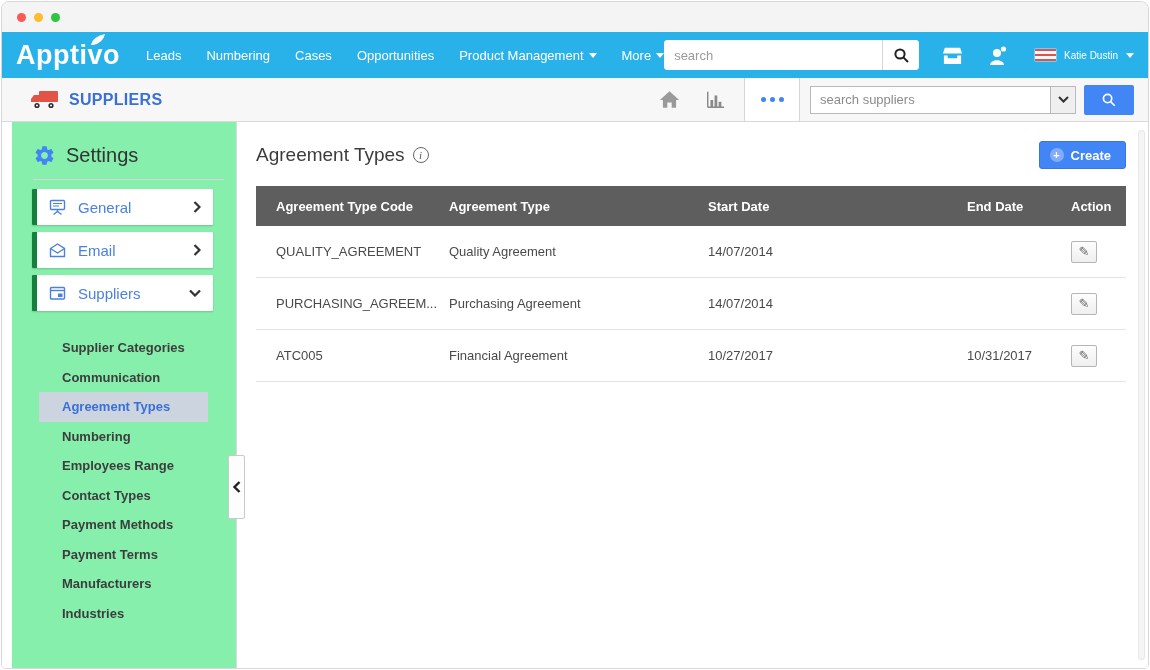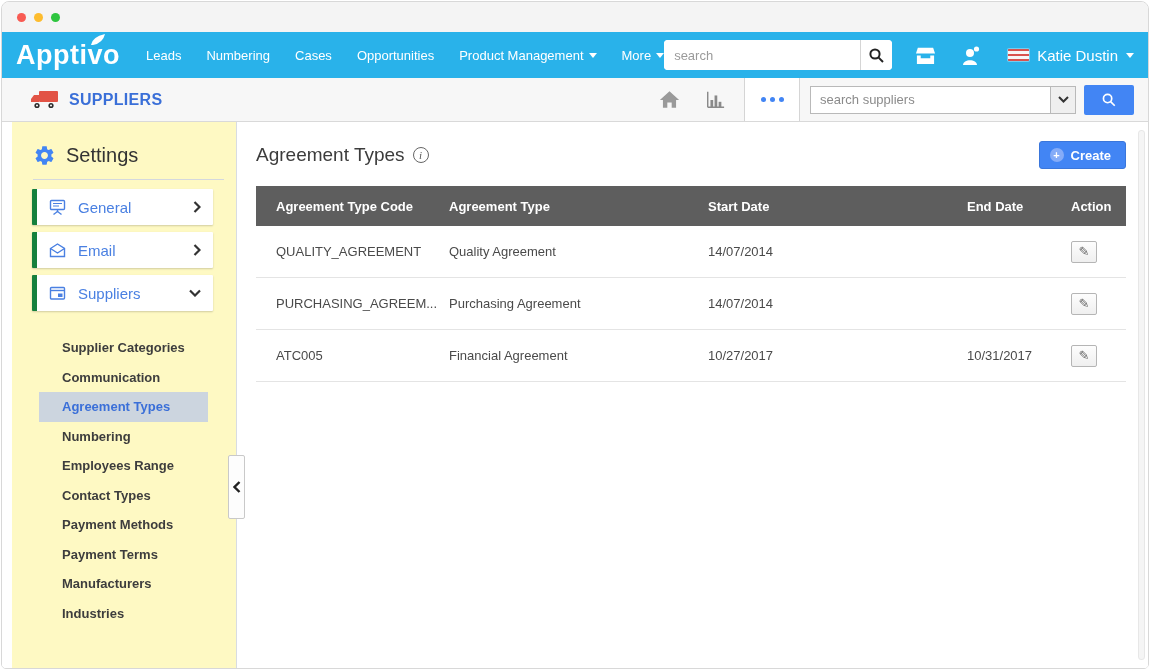--- a/index.html
+++ b/index.html
@@ -18,41 +18,41 @@
   .logo svg { position:absolute; top:-6px; right:14px; }
   .menu { display:flex; align-items:center; gap:25px; margin-left:26px; font-size:13px; }
   .menu a { color:#fff; text-decoration:none; cursor:pointer; display:flex; align-items:center; gap:5px; white-space:nowrap; }
   .caret { width:0; height:0; border-left:4px solid transparent; border-right:4px solid transparent; border-top:5px solid #fff; display:inline-block; }
   .top-search { margin-left:auto; display:flex; height:30px; width:300px; background:#fff; border-radius:4px; overflow:hidden; }
   .top-search input { flex:1; border:none; outline:none; padding:0 10px; font-size:13px; color:#333; font-family:inherit; }
   .top-search input::placeholder { color:#9a9a9a; }
   .top-search button { width:37px; background:#fff; border:none; border-left:1px solid #d5d5d5; cursor:pointer; display:flex; align-items:center; justify-content:center; }
   .top-icons { display:flex; align-items:center; gap:24px; margin-left:22px; }
   .top-icons span { cursor:pointer; display:flex; }
-  .user { display:flex; align-items:center; gap:8px; margin-left:24px; font-size:15px; cursor:pointer; white-space:nowrap; }
+  .user { display:flex; align-items:center; gap:8px; margin-left:24px; font-size:10px; cursor:pointer; white-space:nowrap; }
   .flag { width:21px; height:12px; border-radius:1px; overflow:hidden; display:inline-block;
           background:repeating-linear-gradient(#d9534f 0 2.4px, #f7f7f7 2.4px 4.8px); box-shadow:0 0 0 1px rgba(255,255,255,.35); }
 
   
   .appbar { height:44px; background:#f7f7f7; border-bottom:1px solid #d9d9d9; display:flex; align-items:center; padding-left:28px; }
   .app-title { display:flex; align-items:center; gap:9px; font-size:16px; font-weight:bold; color:#3a6fd8; letter-spacing:.3px; }
   .appbar-right { margin-left:auto; display:flex; align-items:center; height:100%;justify-content:space-between; }
   .icon-btn { display:flex; align-items:center; justify-content:center; width:46px; cursor:pointer; }
   .dots-box { height:100%; width:56px; background:#fff; border-left:1px solid #d5d5d5; border-right:1px solid #d5d5d5;
               display:flex; align-items:center; justify-content:center; gap:4px; cursor:pointer; margin-left:6px; }
   .dots-box i { width:5px; height:5px; border-radius:50%; background:#4285f4; }
   .supplier-search { display:flex; align-items:center; margin:0 14px 0 10px; }
   .supplier-search input { width:240px; height:28px; border:1px solid #b9b9b9; border-right:none; padding:0 9px; font-size:13px; color:#333; outline:none; font-family:inherit; }
   .supplier-search input::placeholder { color:#8b8b8b; }
   .dd-btn { width:26px; height:28px; background:#efefef; border:1px solid #b9b9b9; cursor:pointer; display:flex; align-items:center; justify-content:center; }
   .go-btn { width:50px; height:30px; background:#4285f4; border:none; border-radius:2px; margin-left:8px; cursor:pointer; display:flex; align-items:center; justify-content:center; }
 
   
   .main { display:flex; height:546px; background:#fff; position:relative; }
-  .sidebar { width:225px; margin-left:10px; background:#fef9c3; border-right:1px solid #d8dce2; position:relative; flex-shrink:0; }
+  .sidebar { width:225px; margin-left:10px; background:#86efac; border-right:1px solid #d8dce2; position:relative; flex-shrink:0; }
   .settings-head { display:flex; align-items:center; gap:10px; padding:22px 0 0 21px; font-size:20px; color:#333; }
   .sidebar hr { border:none; border-top:1px solid #d4d8dd; margin:12px 12px 0 21px; }
   .cards { margin-top:9px; }
   .card { height:36px; margin:0 23px 7px 20px; background:#fff; border-left:5px solid #15803d; border-radius:1px;
           box-shadow:0 1px 2px rgba(0,0,0,.18); display:flex; align-items:center; padding:0 12px; cursor:pointer; }
   .card .lbl { color:#4a80e2; font-size:15px; margin-left:12px; }
   .card .chev { margin-left:auto; display:flex; }
   .subnav { list-style:none; margin-top:22px; }
   .subnav li { margin:0 28px 0 27px; padding-left:23px; line-height:29.5px; font-size:13px; font-weight:bold; color:#3d3d3d; cursor:pointer; white-space:nowrap; }
   .subnav li.active { background:#ccd5df; color:#3a6fd8; }

